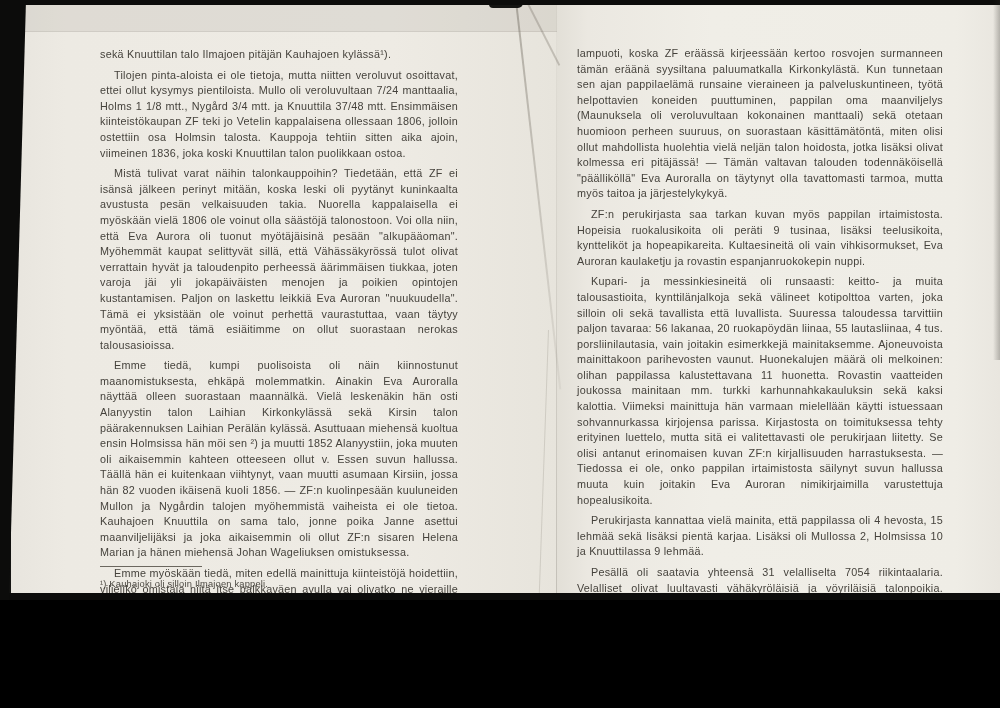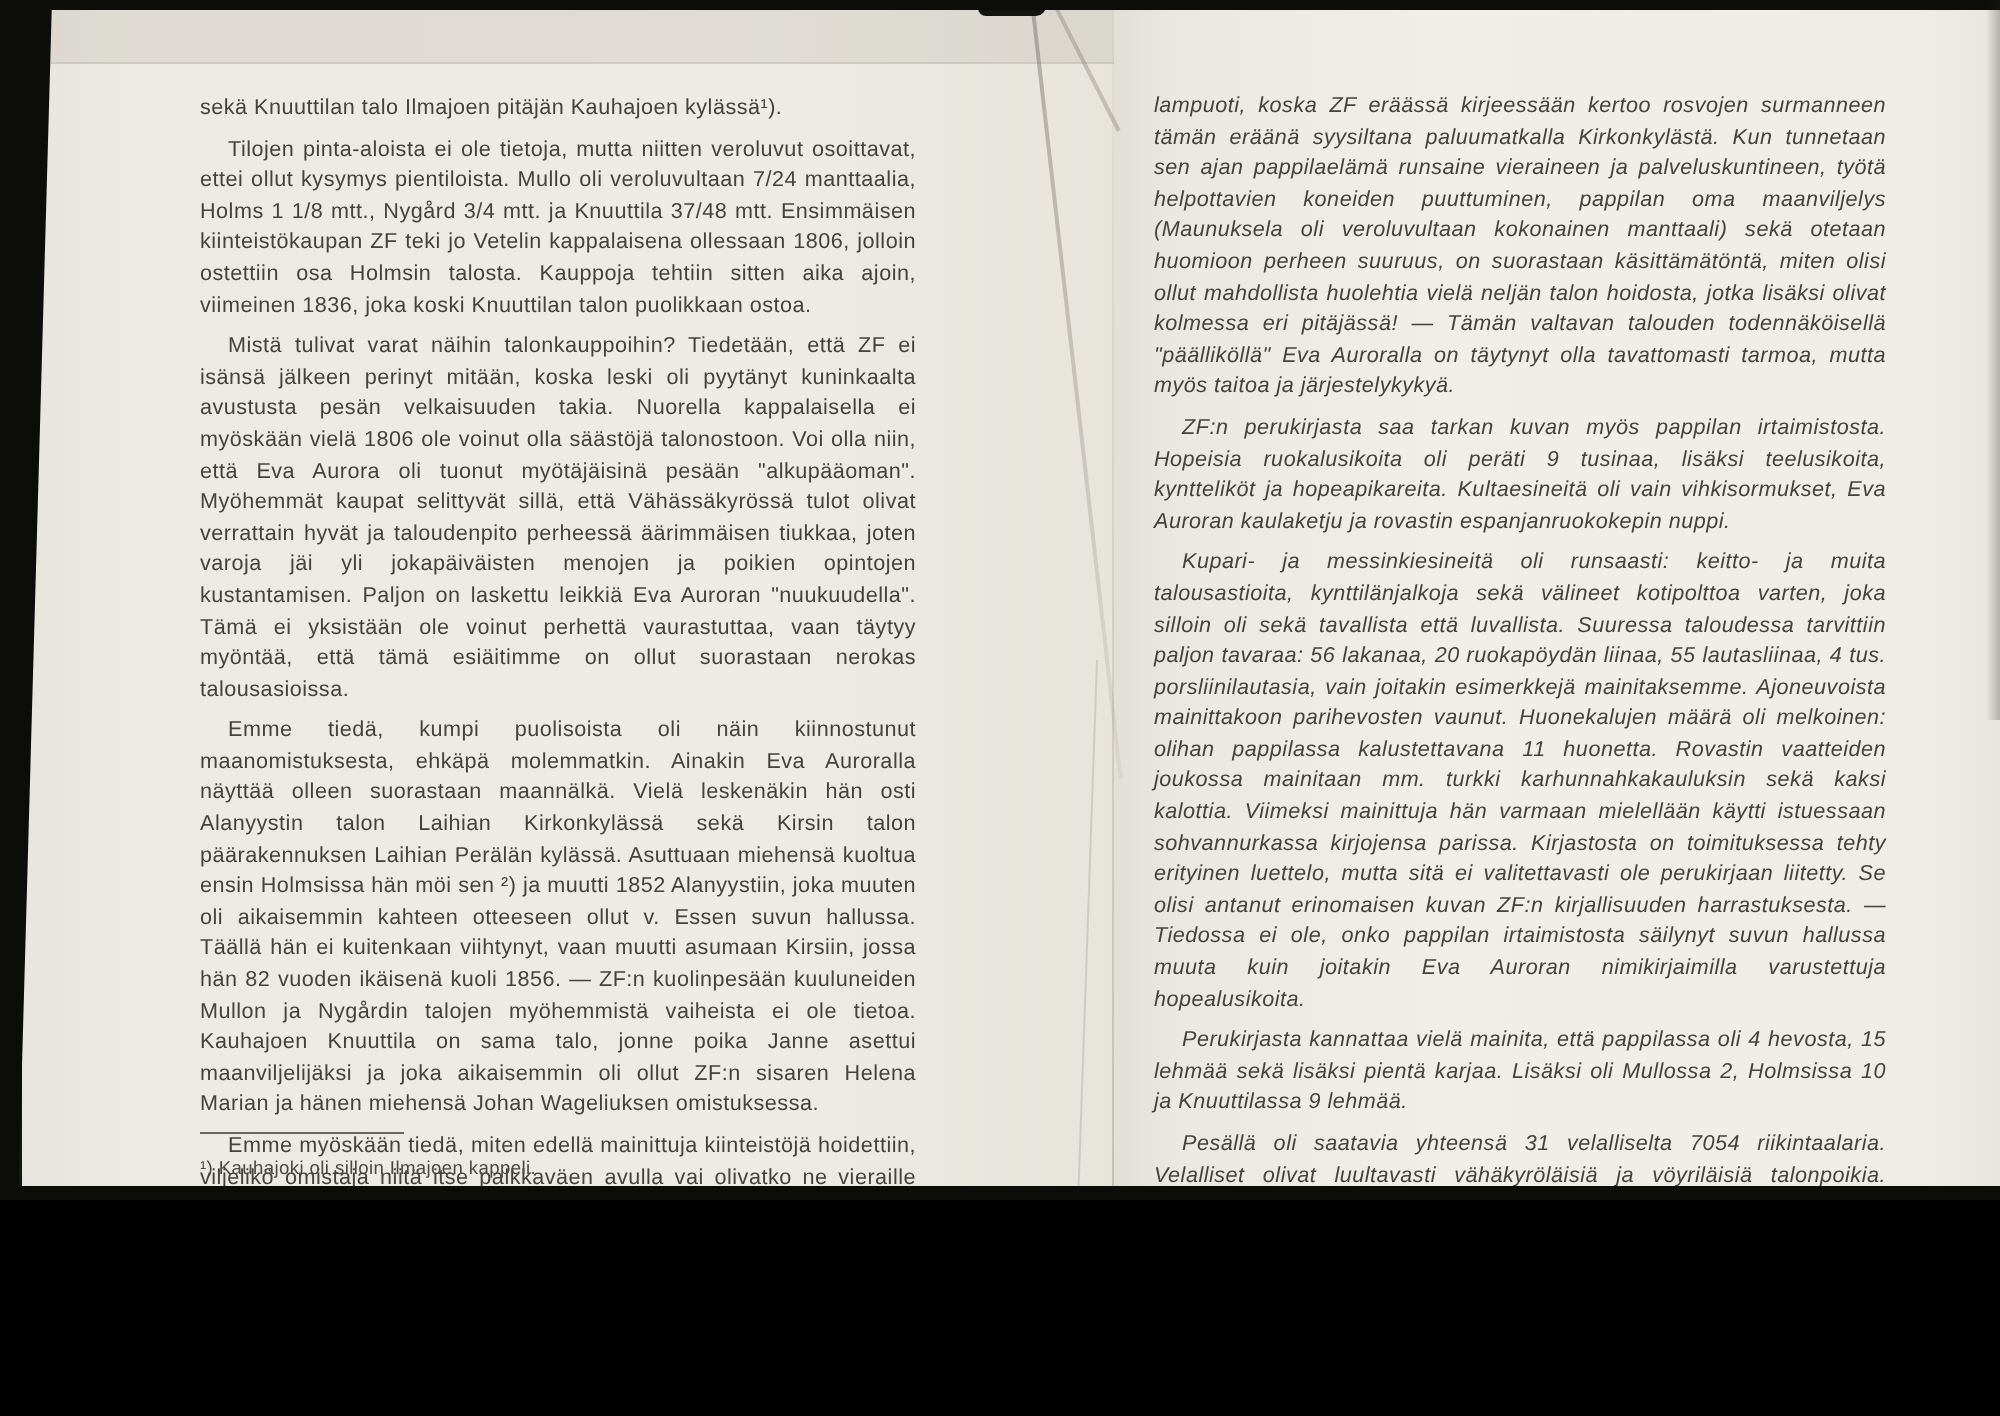--- a/index.html
+++ b/index.html
@@ -54,21 +54,21 @@
   .edge-right {
     position:absolute; right:0; top:0; width:7px; height:60%;
     background:linear-gradient(to left, rgba(40,38,33,0.28), rgba(40,38,33,0));
   }
   .body-text {
     position:absolute; color:#45423c;
     font-size:10.8px; line-height:15.6px; letter-spacing:0.25px;
     text-align:justify;
   }
   .text-left  { left:100px; top:47px; width:358px; }
-  .text-right { left:577px; top:46px; width:366px;font-style:italic; }
+  .text-right { left:577px; top:46px; width:366px; }
   .body-text p { margin:0 0 5px 0; }
   .body-text p.indent { text-indent:14px; }
   .footnotes {
     position:absolute; left:100px; top:566px; width:345px;
     color:#4c4942; font-size:9.3px; line-height:12px; letter-spacing:0.2px;
   }
   .footnote-rule { width:102px; height:1px; background:#6b675f; margin-bottom:11px; }
   .footnotes p { margin:0 0 9px 0; }
   .pagenum {
     position:absolute; color:#46433d; font-size:10px; letter-spacing:0.5px;

